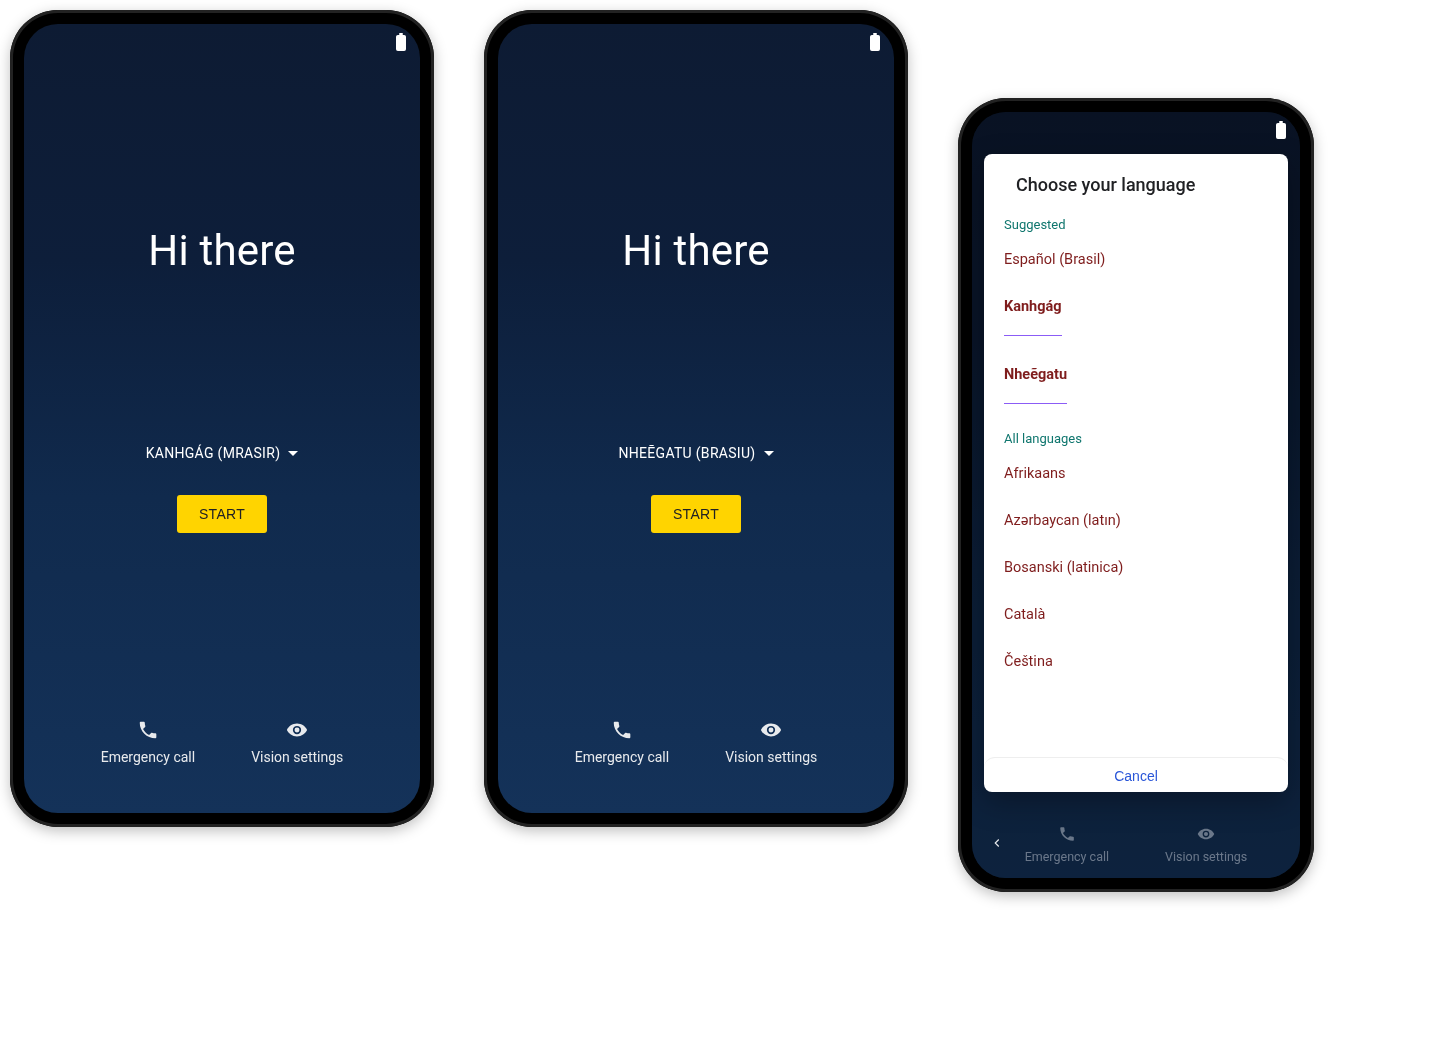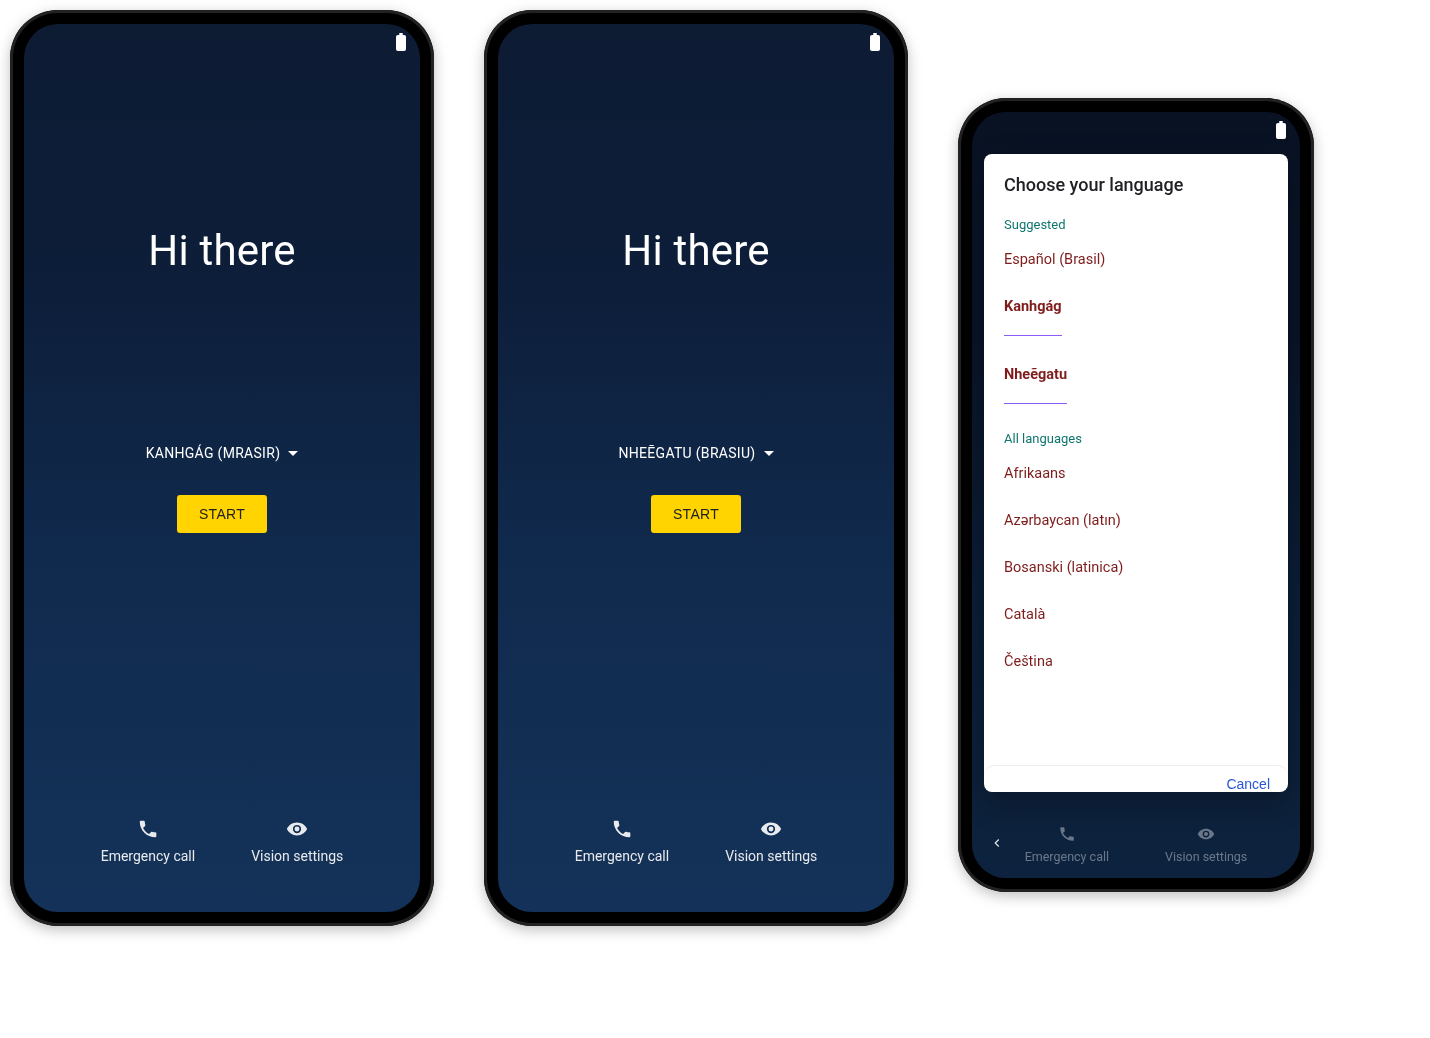--- a/index.html
+++ b/index.html
@@ -8,21 +8,21 @@
     .stage { display: flex; width: 100%; gap: 50px; padding: 10px 10px 0 10px; }
 
     
     .phone {
       background: #000;
       border-radius: 48px;
       position: relative;
       box-shadow: inset 0 0 0 3px #222, 0 4px 14px rgba(0,0,0,.25);
       padding: 14px;
     }
-    .phone.big { width: 424px; height: 916px; }
+    .phone.big { width: 424px; height: 817px; }
     .phone.small { width: 356px; height: 794px; margin-top: 88px; }
 
     .screen {
       width: 100%; height: 100%;
       border-radius: 34px;
       overflow: hidden;
       position: relative;
       background: linear-gradient(180deg, #0d1b33 0%, #0d1e3a 30%, #102a4d 60%, #143259 100%);
       display: flex; flex-direction: column;
     }
@@ -49,26 +49,26 @@
     .dim-backdrop { position: absolute; inset: 0; background: rgba(0,0,0,.30); }
     .screen.small-inner .statusbar { position: relative; z-index: 2; }
 
     .dialog {
       position: absolute; left: 12px; right: 12px; top: 42px; bottom: 86px;
       background: #fff; border-radius: 8px;
       display: flex; flex-direction: column;
       box-shadow: 0 10px 30px rgba(0,0,0,.3);
       overflow: hidden;
     }
-    .dialog .title { font-size: 18px; color: #202124; padding: 20px 20px 10px; font-weight: 500; }
+    .dialog .title { font-size: 18px; color: #202124; padding: 20px 32px 10px; font-weight: 500; }
     .section-header { color: #0f766e; font-size: 13px; font-weight: 400; padding: 12px 20px 4px; }
     .list { flex: 1; overflow-y: auto; }
     .item { padding: 15px 20px; font-size: 14.5px; color: #7f1d1d; }
     .item.underline span { border-bottom: 1px solid #8b5cf6; padding-bottom: 20px; display: inline-block; font-weight: bold; }
-    .dialog-actions { border-top: 1px solid #eee; display: flex; justify-content: flex-end; padding: 10px 18px 0; border-radius: 11px; }
+    .dialog-actions { border-top: 1px solid #eee; display: flex; justify-content: center; padding: 10px 18px 8px; border-radius: 11px; }
     .cancel { color: #2a56d8; font-size: 14px; font-weight: 500; background: none; border: none; }
 
     .bottombar.dimmed { position: absolute; left:0; right:0; bottom: 14px; padding-bottom: 0; color: #8f98a8; opacity: .6; }
     .bottombar.dimmed .bbitem { color: #a8b0bd; font-size: 12.5px; gap:6px; }
     .bottombar.dimmed svg { width: 18px; height: 18px; fill: #a8b0bd; }
     .backchev { position: absolute; left: 18px; bottom: 24px; color: #e8eaed; font-size: 18px; }
     .backchev svg { width: 14px; height: 14px; fill: #e8eaed; }
   </style>
 </head>
 <body>

